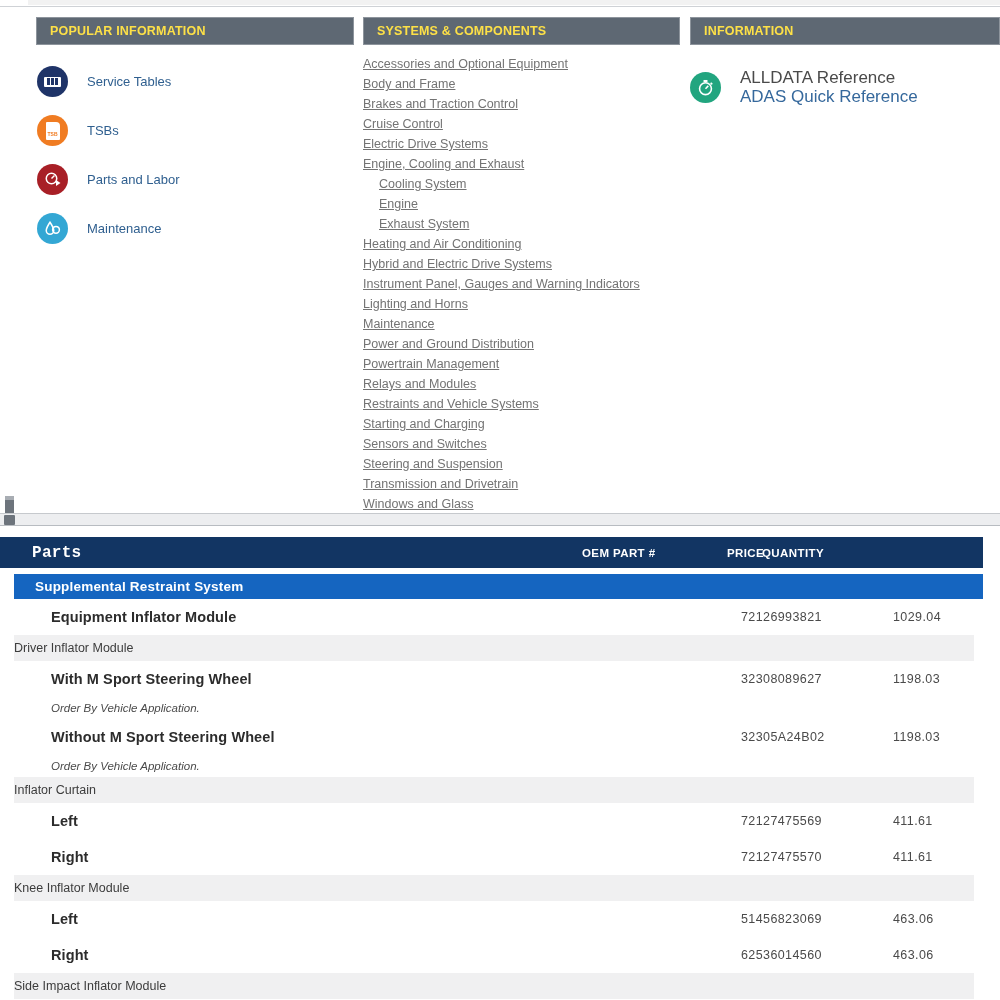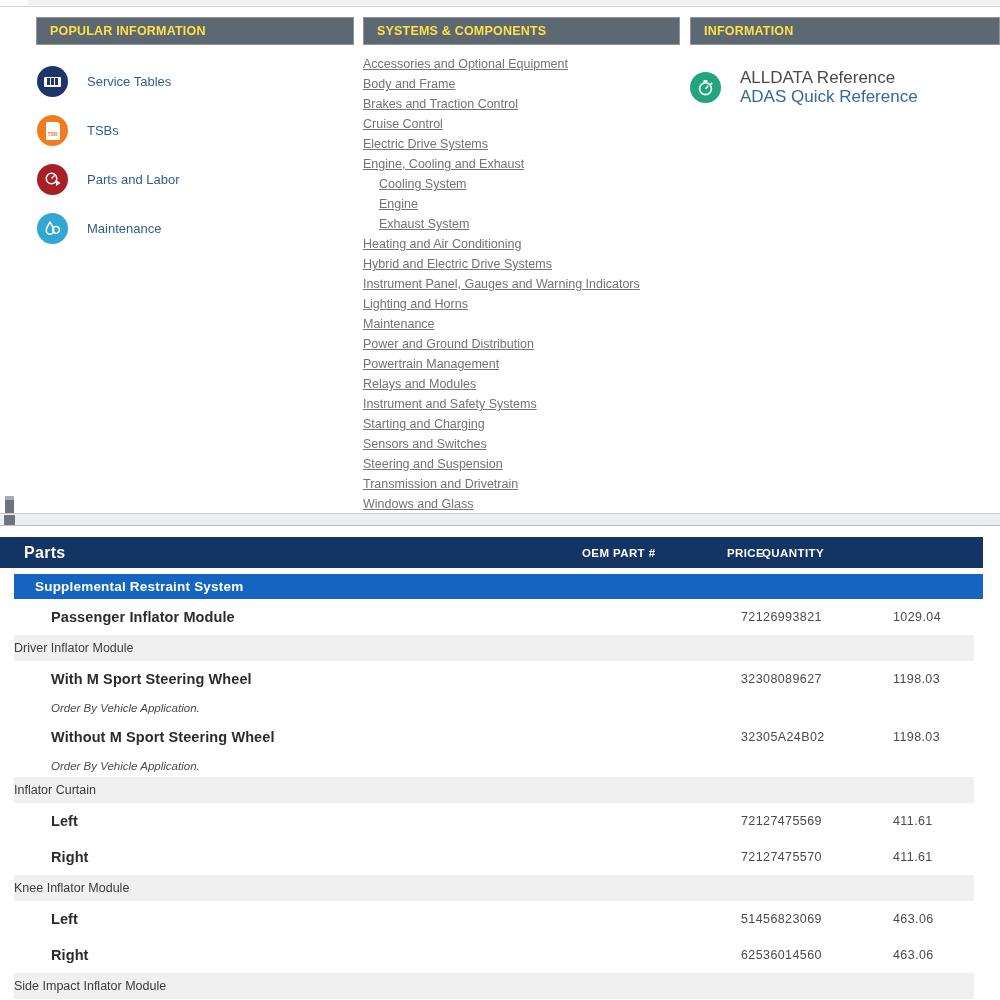--- a/index.html
+++ b/index.html
@@ -217,24 +217,25 @@
   .parts-header {
     height: 31px;
     background: #123563;
     display: flex;
     align-items: center;
     position: relative;
     color: #ffffff;
   }
   .parts-title {
     position: absolute;
-    left: 24px;
+    left: 32px;
     font-size: 16px;
     font-weight: bold;
     letter-spacing: 0.3px;
+    font-family: Liberation Mono, monospace;
   }
   .col-oem   { position: absolute; left: 582px; font-size: 11.5px; font-weight: bold; letter-spacing: 0.4px; }
   .col-price { position: absolute; left: 727px; font-size: 11.5px; font-weight: bold; letter-spacing: 0.4px; }
   .col-qty   { position: absolute; left: 762px; font-size: 11.5px; font-weight: bold; letter-spacing: 0.4px; }
 
   .group-row {
     margin: 6px 0 0 14px;
     width: 969px;
     height: 25px;
     background: #1565c0;
@@ -385,21 +386,21 @@
           <div class="sys-item sub">Engine</div>
           <div class="sys-item sub">Exhaust System</div>
           <div class="sys-item">Heating and Air Conditioning</div>
           <div class="sys-item">Hybrid and Electric Drive Systems</div>
           <div class="sys-item">Instrument Panel, Gauges and Warning Indicators</div>
           <div class="sys-item">Lighting and Horns</div>
           <div class="sys-item">Maintenance</div>
           <div class="sys-item">Power and Ground Distribution</div>
           <div class="sys-item">Powertrain Management</div>
           <div class="sys-item">Relays and Modules</div>
-          <div class="sys-item">Instrument and Safety Systems</div>
+          <div class="sys-item">Restraints and Vehicle Systems</div>
           <div class="sys-item">Starting and Charging</div>
           <div class="sys-item">Sensors and Switches</div>
           <div class="sys-item">Steering and Suspension</div>
           <div class="sys-item">Transmission and Drivetrain</div>
           <div class="sys-item">Windows and Glass</div>
         </div>
     </div>
 
     <div class="panel panel-info">
       <div class="panel-header">
@@ -437,21 +438,21 @@
       <span class="parts-title">Parts</span>
       <span class="col-oem">OEM PART #</span>
       <span class="col-price">PRICE</span>
       <span class="col-qty">QUANTITY</span>
     </div>
     <div id="parts-rows">
         <div class="group-row">
           <span>Supplemental Restraint System</span>
         </div>
         <div class="part-row">
-          <span class="part-name">Passenger Inflator Module</span>
+          <span class="part-name">Equipment Inflator Module</span>
           <span class="part-oem">72126993821</span>
           <span class="part-price">1029.04</span>
           <span class="part-qty"></span>
         </div>
         <div class="sub-row">
           <span>Driver Inflator Module</span>
         </div>
         <div class="part-row">
           <span class="part-name">With M Sport Steering Wheel</span>
           <span class="part-oem">32308089627</span>

